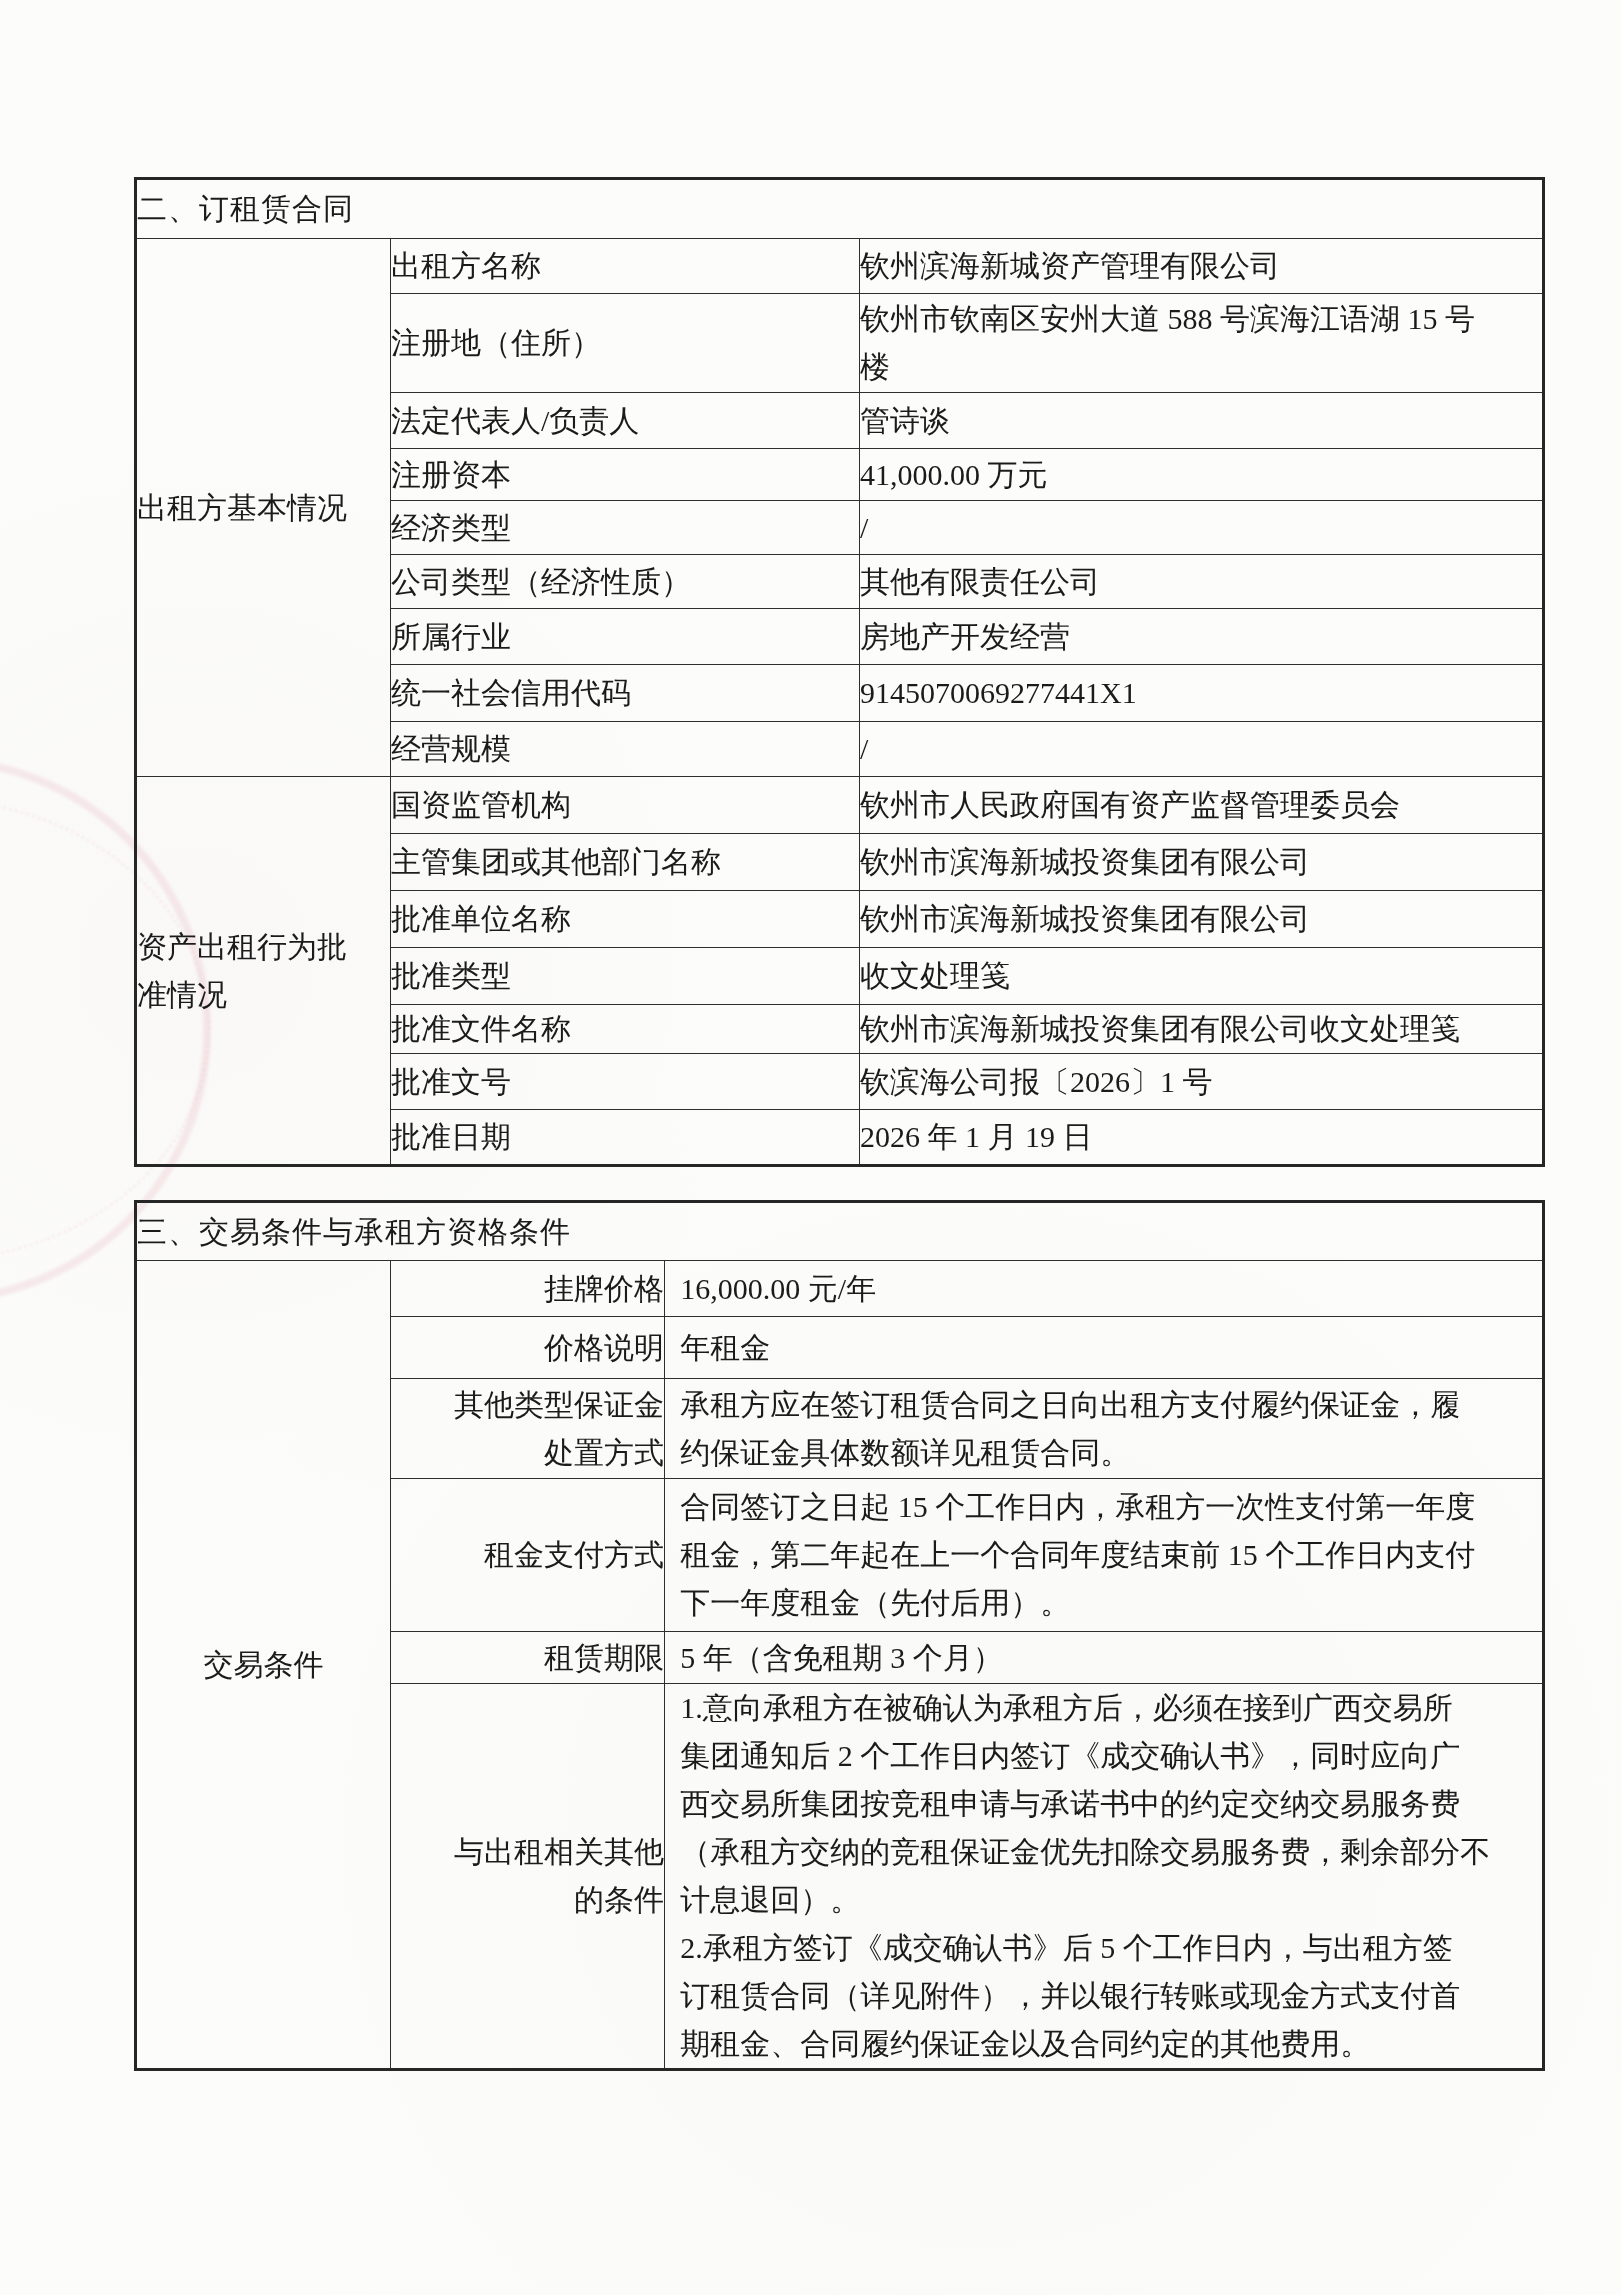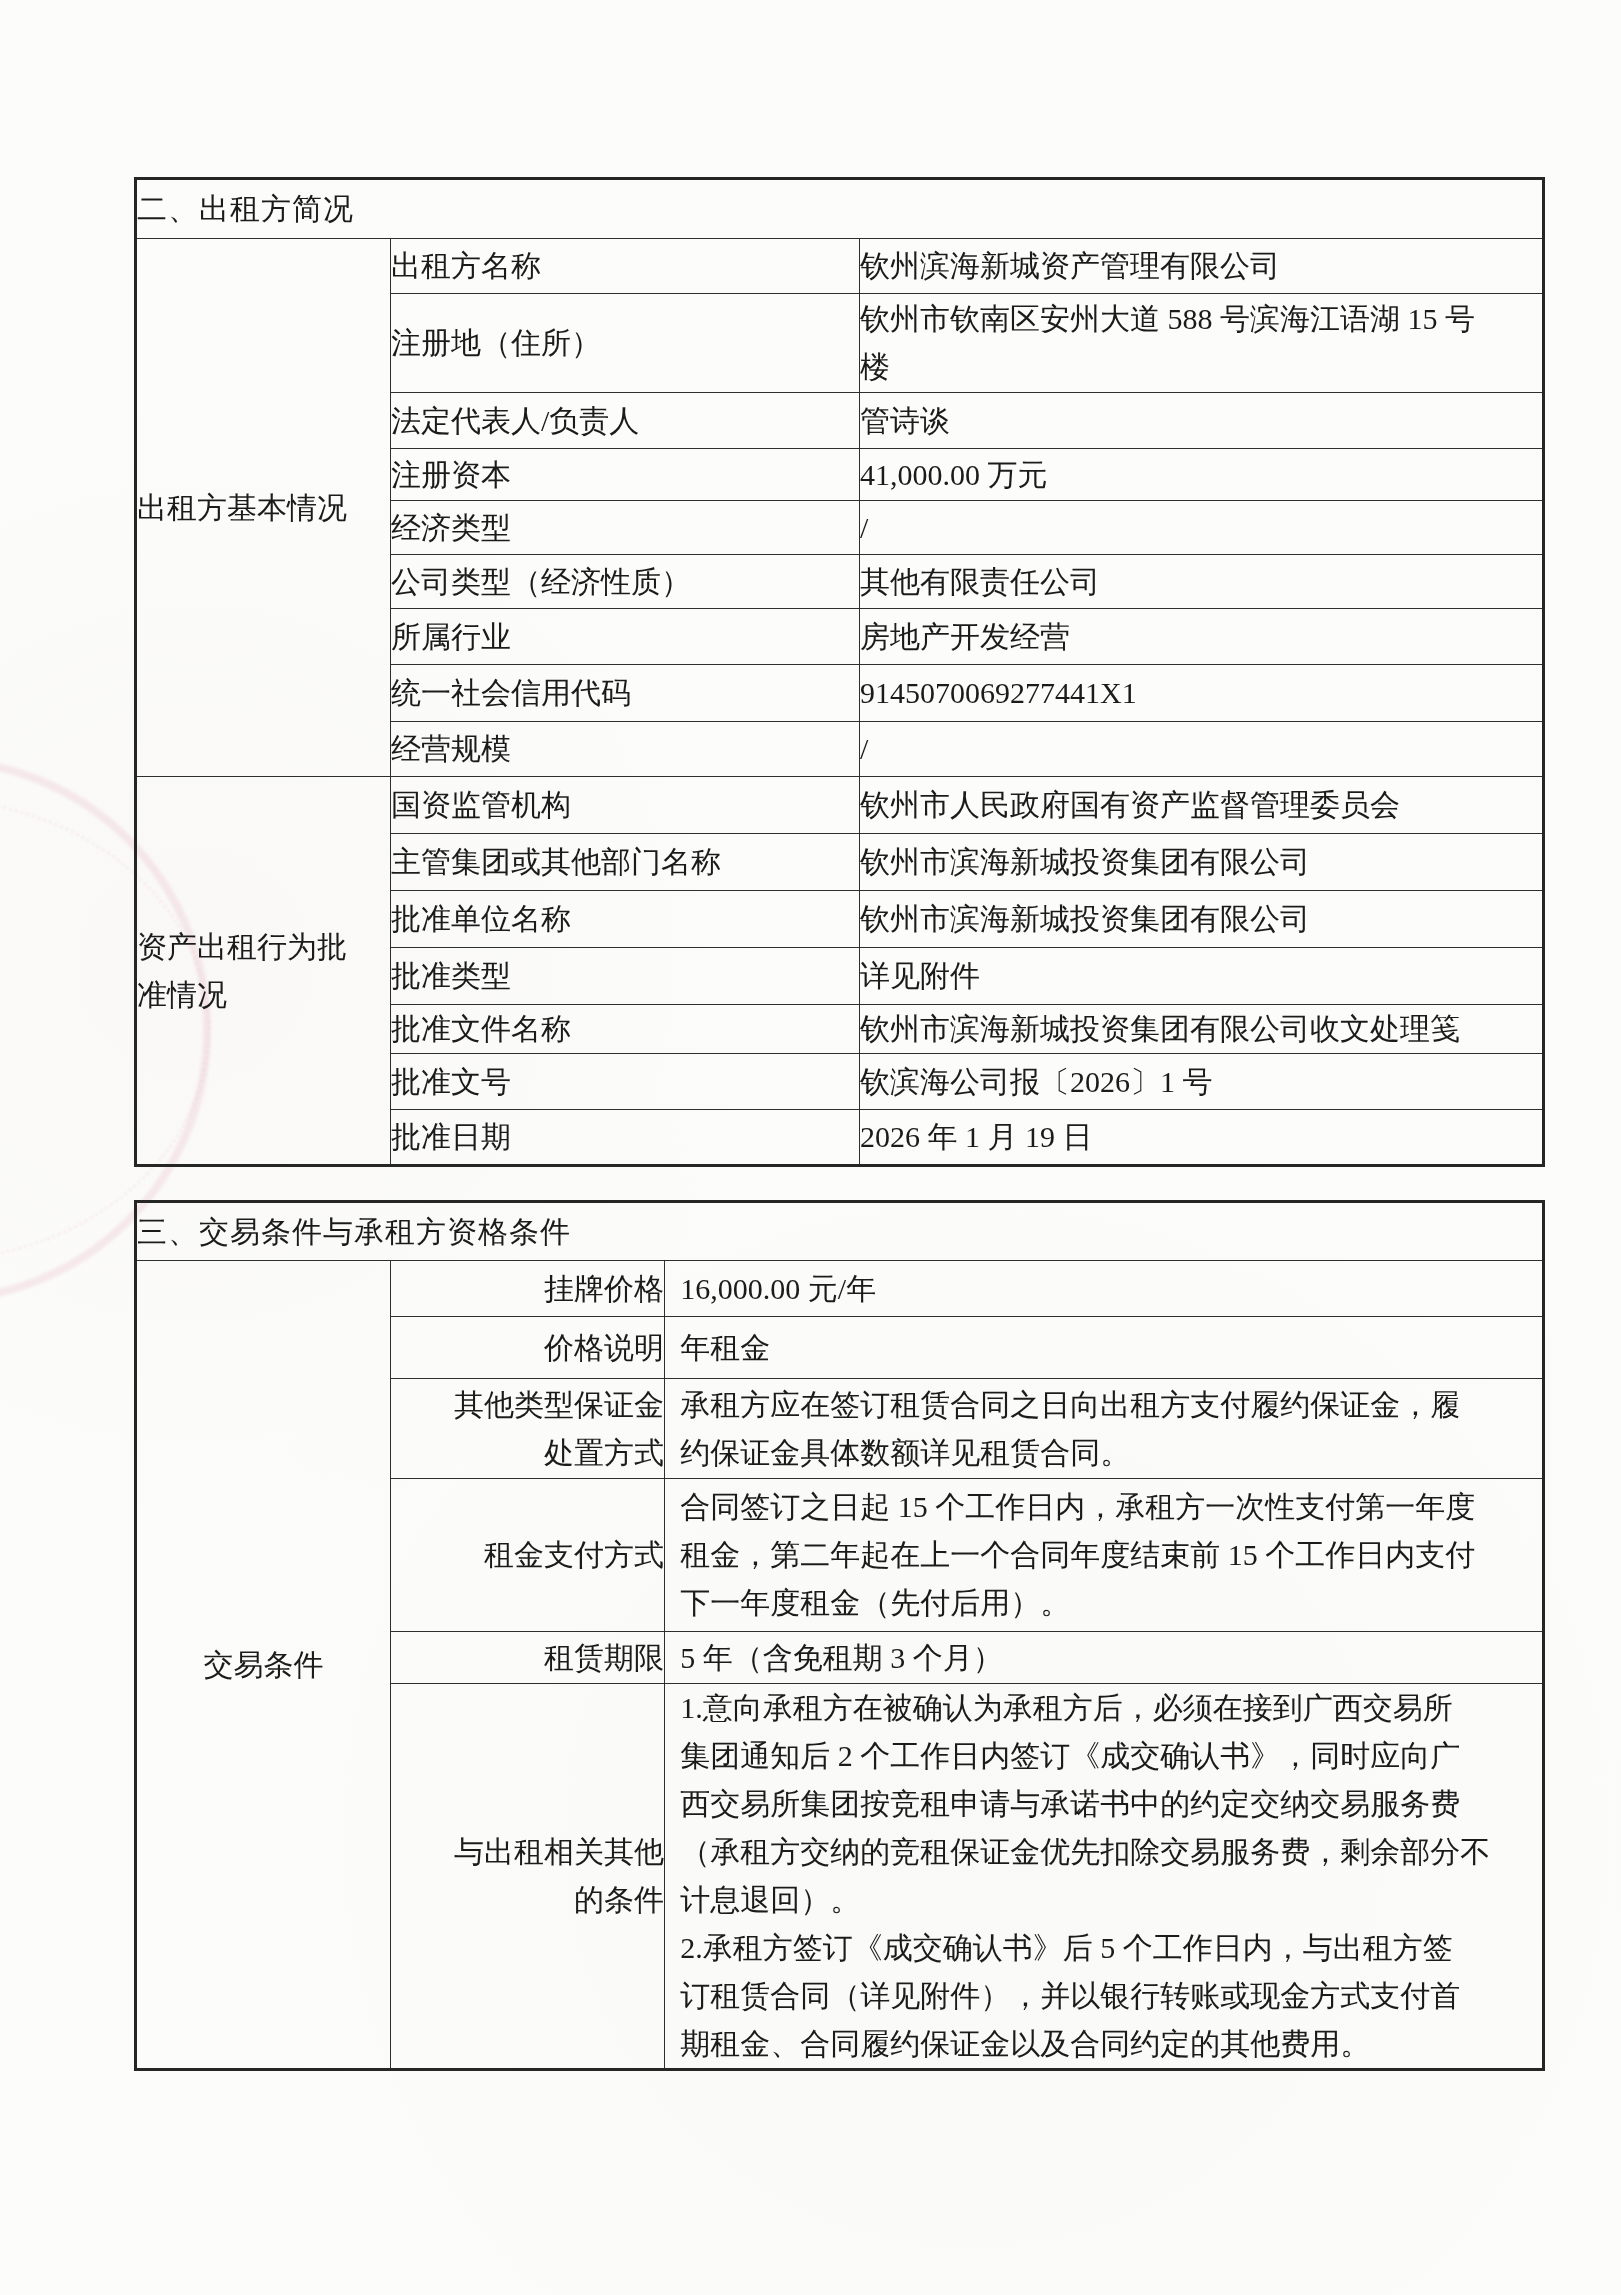--- a/index.html
+++ b/index.html
@@ -96,21 +96,21 @@
 <div class="seal2"></div>
 
 <table class="doc-table t1">
   <colgroup>
     <col style="width:255px">
     <col style="width:469px">
     <col style="width:684px">
   </colgroup>
   <tbody>
   <tr style="height:60px">
-    <td colspan="3" class="title-cell">二、出租方简况</td>
+    <td colspan="3" class="title-cell">二、订租赁合同</td>
   </tr>
 
   <tr style="height:55px">
     <td class="g-label" rowspan="9">出租方基本情况</td>
     <td class="f-label">出租方名称</td>
     <td class="f-value">钦州滨海新城资产管理有限公司</td>
   </tr>
   <tr style="height:99px">
     <td class="f-label">注册地（住所）</td>
     <td class="f-value">钦州市钦南区安州大道 588 号滨海江语湖 15 号
@@ -154,21 +154,21 @@
   <tr style="height:57px">
     <td class="f-label">主管集团或其他部门名称</td>
     <td class="f-value">钦州市滨海新城投资集团有限公司</td>
   </tr>
   <tr style="height:57px">
     <td class="f-label">批准单位名称</td>
     <td class="f-value">钦州市滨海新城投资集团有限公司</td>
   </tr>
   <tr style="height:57px">
     <td class="f-label">批准类型</td>
-    <td class="f-value">详见附件</td>
+    <td class="f-value">收文处理笺</td>
   </tr>
   <tr style="height:44px">
     <td class="f-label">批准文件名称</td>
     <td class="f-value">钦州市滨海新城投资集团有限公司收文处理笺</td>
   </tr>
   <tr style="height:56px">
     <td class="f-label">批准文号</td>
     <td class="f-value">钦滨海公司报〔2026〕1 号</td>
   </tr>
   <tr style="height:56px">

